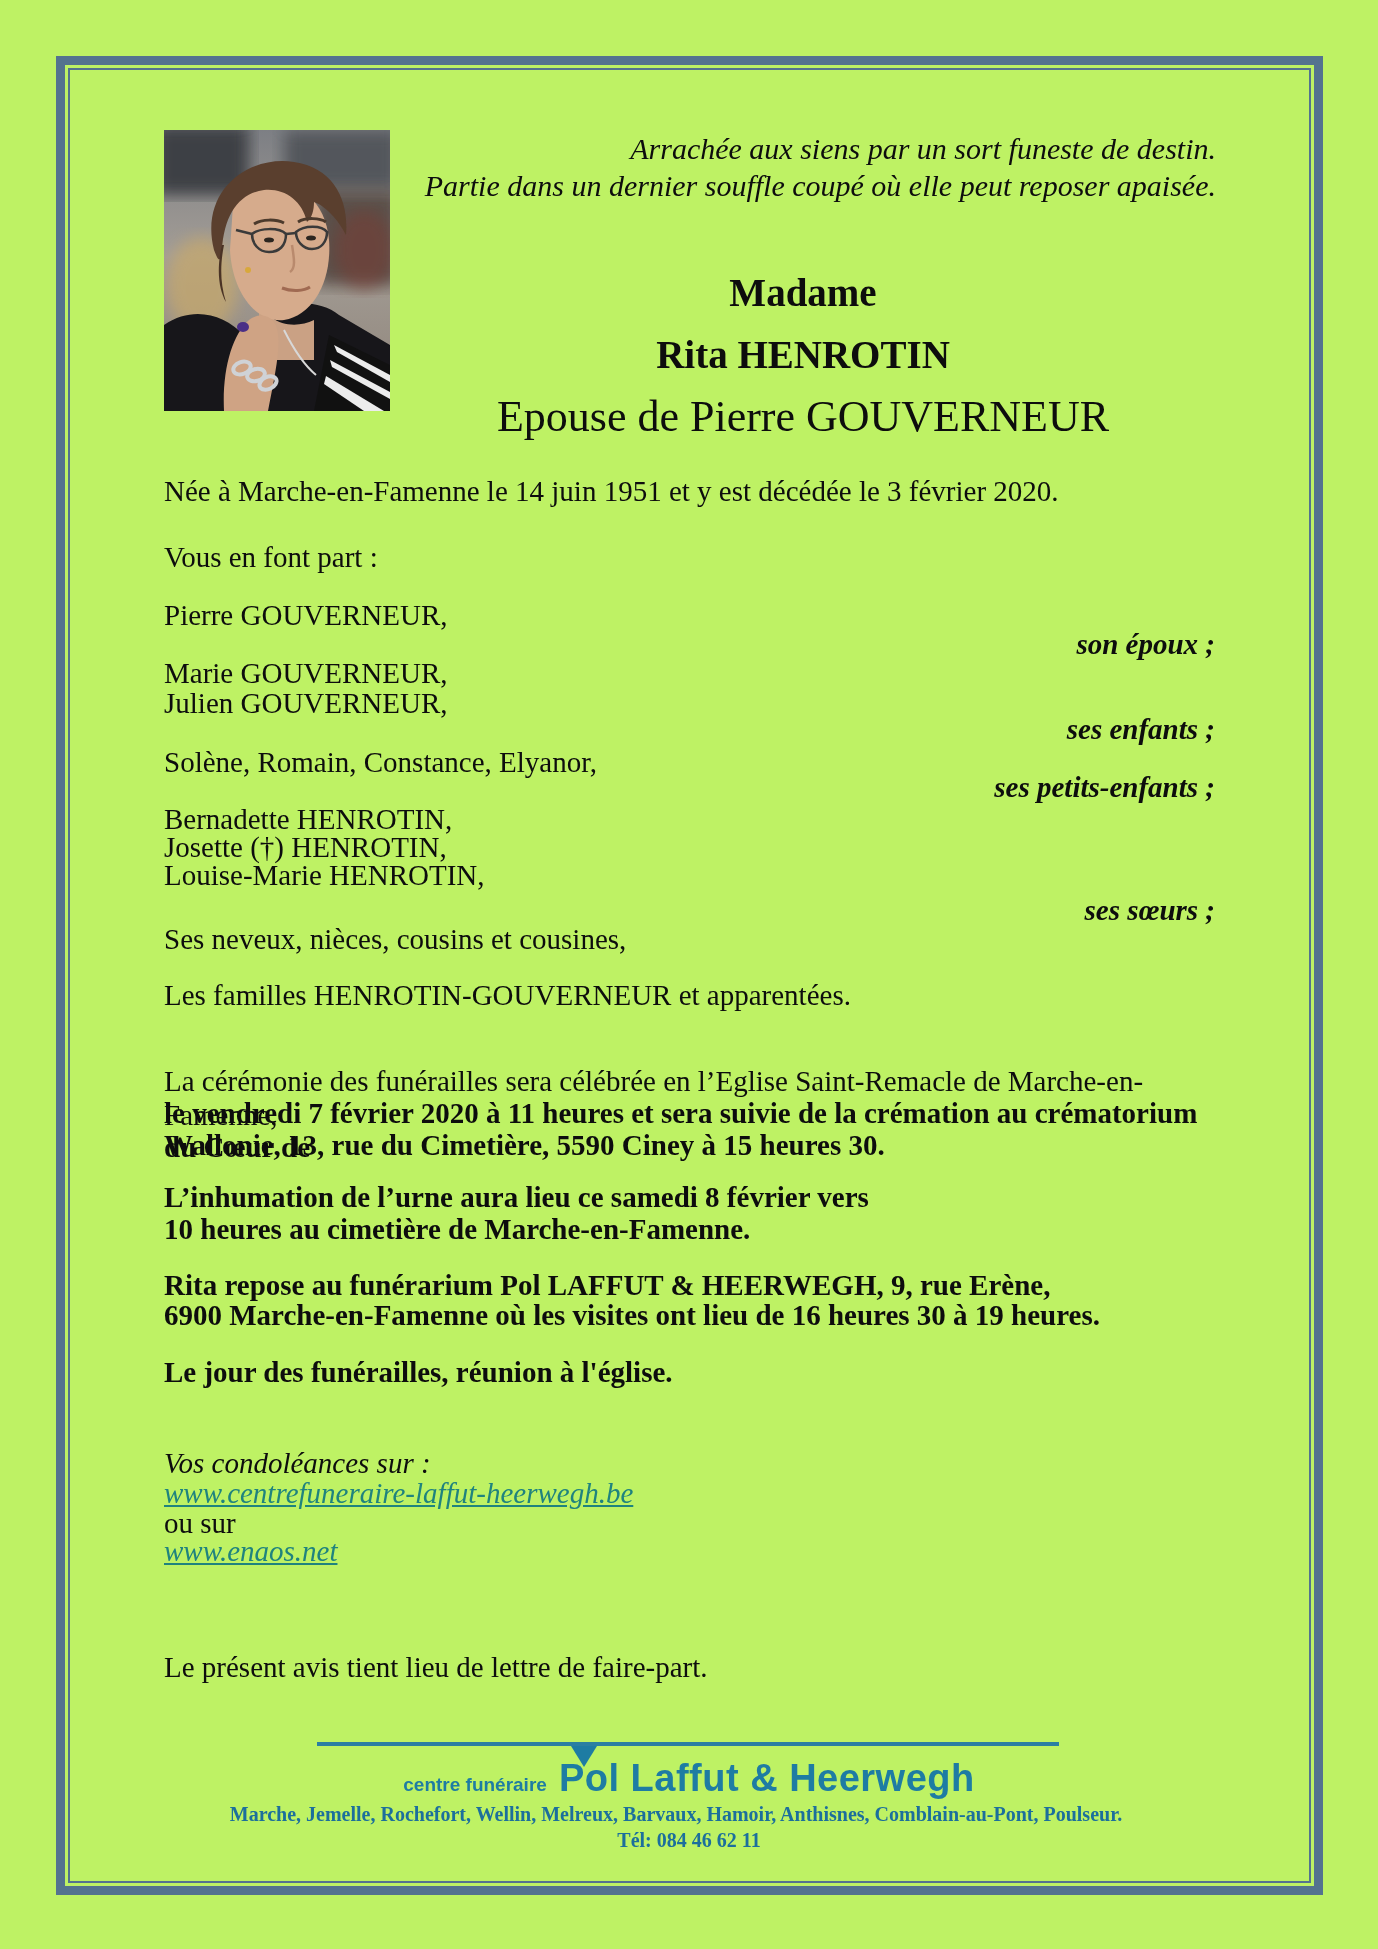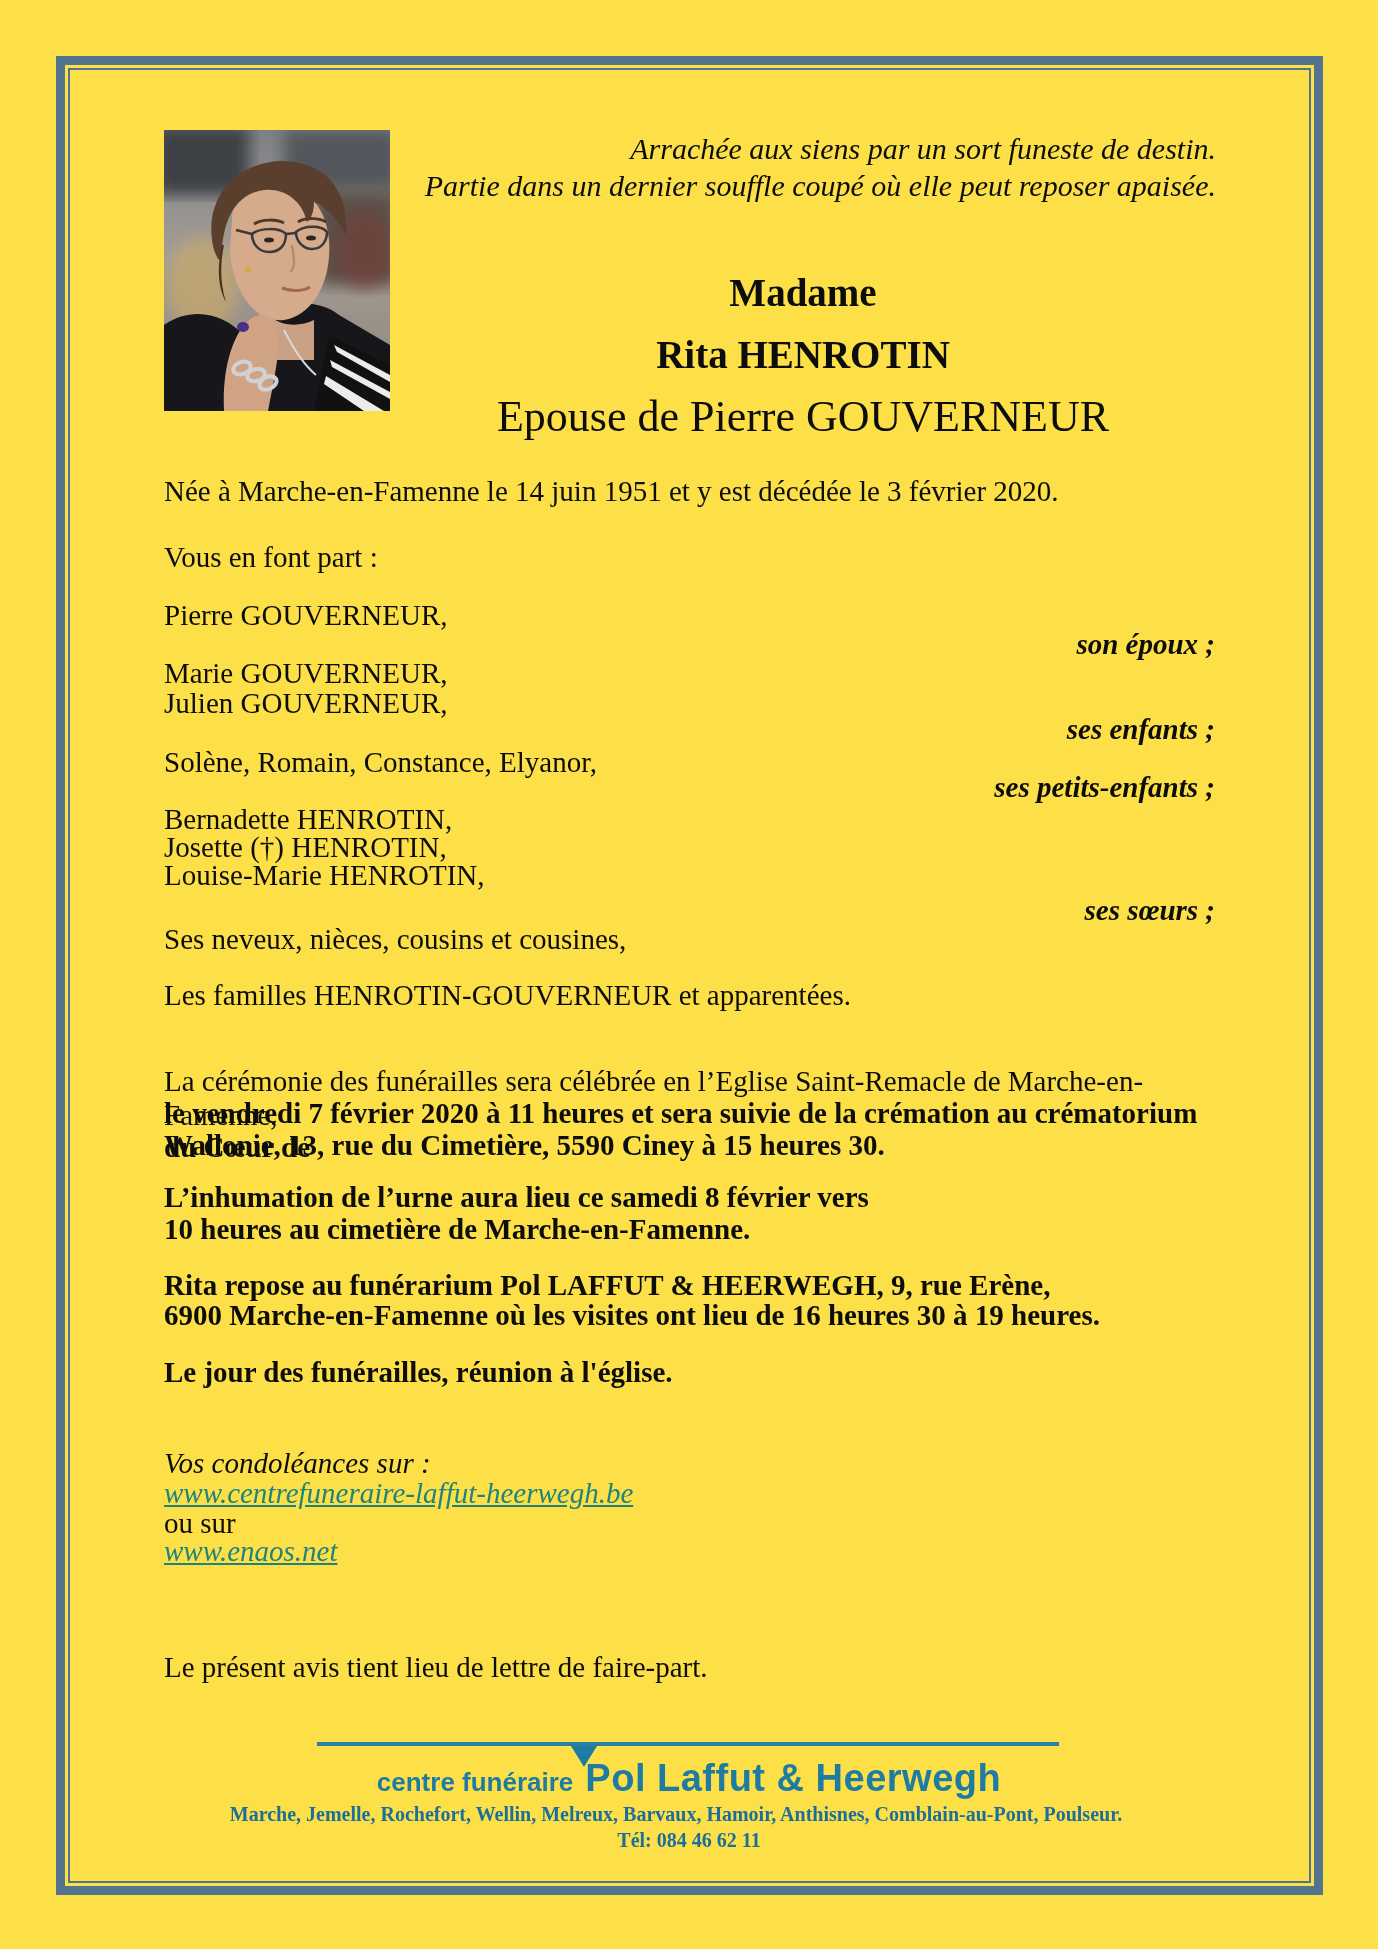--- a/index.html
+++ b/index.html
@@ -1,16 +1,16 @@
 <!DOCTYPE html>
 <html><head>
 <meta charset="utf-8">
 <style>
   html,body{margin:0;padding:0;background:#ffffff;}
-  .page{position:relative;width:1378px;height:1949px;background:#fde047;
+  .page{position:relative;width:1378px;height:1949px;background:#bef264;
         font-family:"Liberation Serif","DejaVu Serif",serif;color:#0d0d0d;overflow:hidden;}
 
   
   .frame{position:absolute;left:56px;top:56px;width:1267px;height:1839px;
          border:9px solid #54738f;box-sizing:border-box;}
   .frame-inner{position:absolute;inset:3px;border:2px solid #54738f;}
 
   
   .photo{position:absolute;left:164px;top:130px;width:226px;height:281px;overflow:hidden;}
 
@@ -33,21 +33,21 @@
   .italic{font-style:italic;}
   a.link{color:#1f837e;text-decoration:underline;font-style:italic;cursor:pointer;}
 
   
   .footer-divider{position:absolute;left:317px;top:1742px;width:742px;height:4px;background:#2a7fa2;}
   .brand-triangle{position:absolute;left:571px;top:1746px;width:0;height:0;
                   border-left:13px solid transparent;border-right:13px solid transparent;
                   border-top:21px solid #1e7ca3;}
   .brand-row{position:absolute;left:139px;top:1758px;width:1100px;text-align:center;
              font-family:"Liberation Sans","DejaVu Sans",sans-serif;color:#1e7ca3;line-height:40px;}
-  .brand-prefix{font-size:26px;font-weight:bold;margin-right:12px;}
+  .brand-prefix{font-size:19px;font-weight:bold;margin-right:12px;}
   .brand-name{font-size:38px;font-weight:bold;letter-spacing:0.5px;text-align:right;}
   .towns{position:absolute;left:126px;top:1802px;width:1100px;text-align:center;
          font-weight:bold;font-size:20px;line-height:24px;color:#1c6f9c;}
   .tel{position:absolute;left:139px;top:1829px;width:1100px;text-align:center;
        font-weight:bold;font-size:20px;color:#1c6f9c;}
 </style>
 </head>
 <body>
 
 <div class="page">

